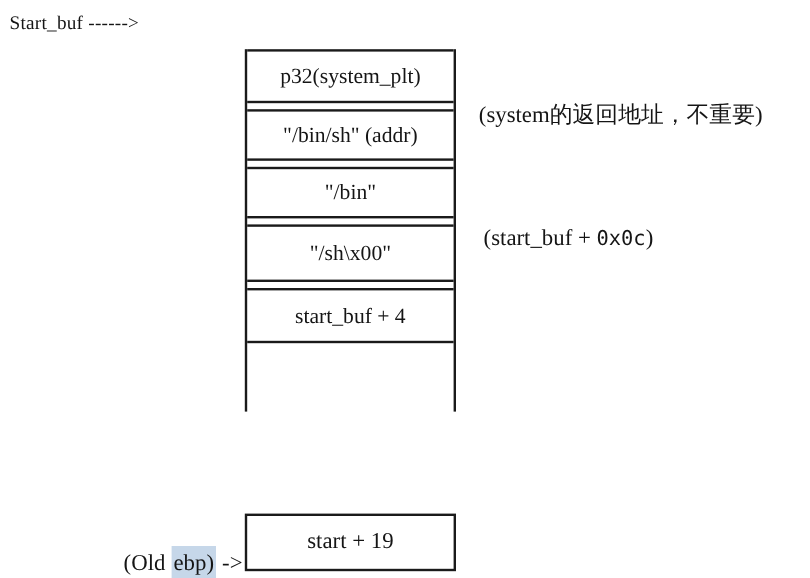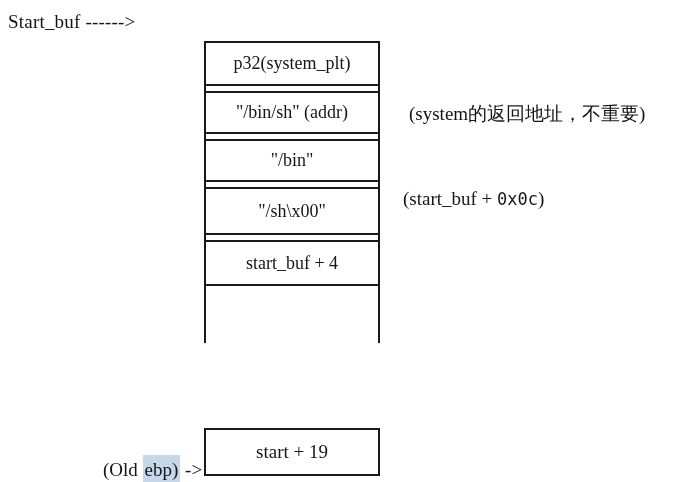--- a/index.html
+++ b/index.html
@@ -12,21 +12,21 @@
   .canvas{
     position:relative;
     width:675px;height:482px;
     background:var(--bg);
     overflow:hidden;
     font-family:"Liberation Serif","DejaVu Serif",serif;
     color:var(--ink);
   }
   .top-label{
     position:absolute;left:8px;top:11px;
-    font-size:19px;letter-spacing:.2px;
+    font-size:16px;letter-spacing:.2px;
     white-space:pre;
   }
   
   .stack{
     position:absolute;left:204px;top:41px;
     width:176px;height:302px;
     box-sizing:border-box;
     border-left:2px solid var(--line);
     border-right:2px solid var(--line);
     display:flex;flex-direction:column;
@@ -46,21 +46,21 @@
   .cell:nth-child(2){height:43px;}
   .cell:nth-child(3){height:43px;}
   .cell:nth-child(4){height:48px;}
   .cell:nth-child(5){height:46px;}
   .cell:nth-child(6){height:52px;}
   .ann{
     position:absolute;
     font-size:19px;
     white-space:nowrap;
   }
-  .ann1{left:399px;top:101px;margin-left:10px;}
+  .ann1{left:399px;top:83px;}
   .ann2{left:403px;top:148px;margin-top:40px;}
   .mono{font-family:"DejaVu Sans Mono","Liberation Mono",monospace;font-size:17px;}
   .bottom-label{
     position:absolute;left:84px;top:437px;
     font-size:19px;white-space:pre;
   }
   .hl{
     background:var(--highlight);
     padding:4px 2px 18px 2px;
   }

